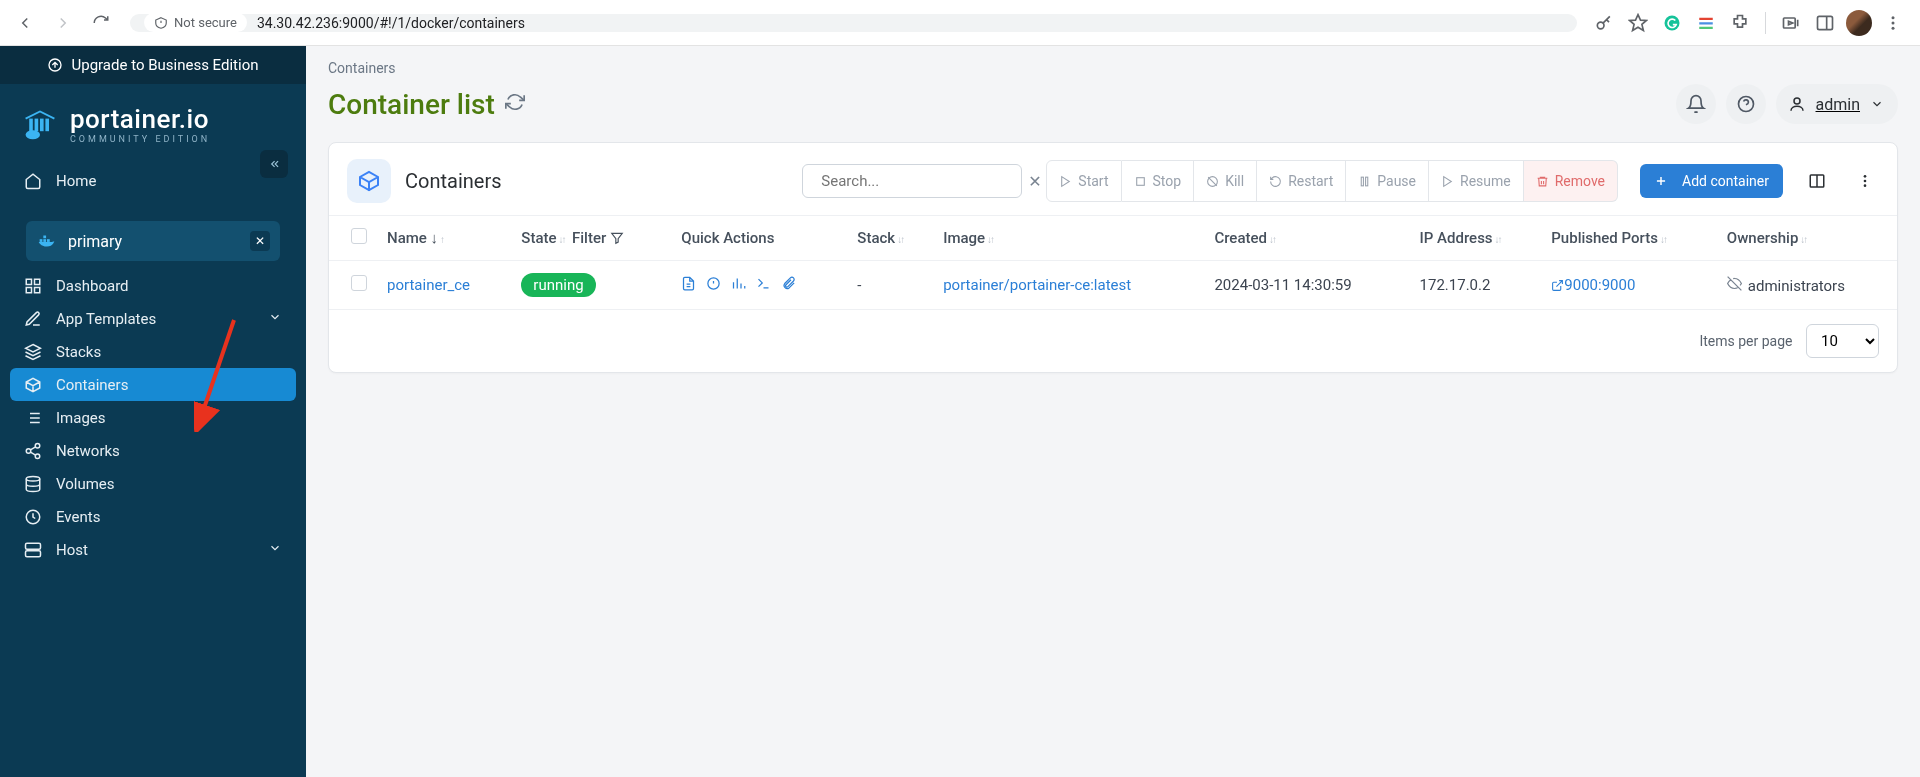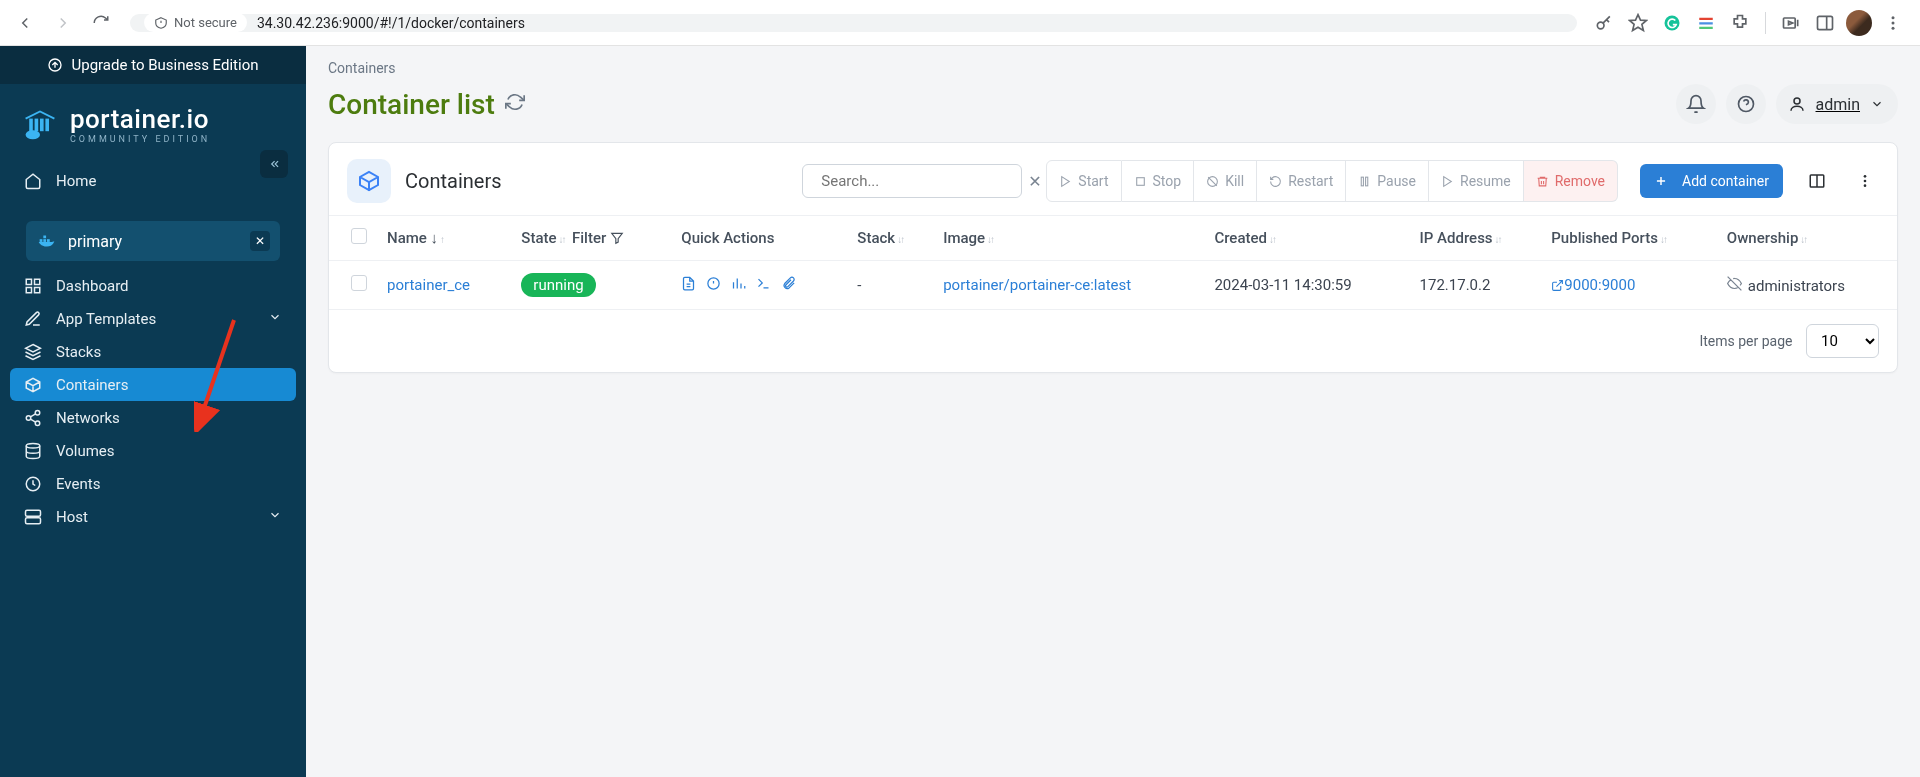--- a/index.html
+++ b/index.html
@@ -245,20 +245,28 @@
             </span>
           <span>Stacks</span>
         </div>
         <div class="nav-item active">
           <span class="nav-ic">
               <svg width="18" height="18" viewBox="0 0 24 24" fill="none" stroke="currentColor" stroke-width="2">
                 <path d="M21 16V8l-9-5-9 5v8l9 5 9-5zM3 8l9 5 9-5M12 22V13"></path>
               </svg>
             </span>
           <span>Containers</span>
+        </div>
+        <div class="nav-item">
+          <span class="nav-ic">
+              <svg width="18" height="18" viewBox="0 0 24 24" fill="none" stroke="currentColor" stroke-width="2">
+                <path d="M8 6h13M8 12h13M8 18h13M3 6h.01M3 12h.01M3 18h.01"></path>
+              </svg>
+            </span>
+          <span>Images</span>
         </div>
         <div class="nav-item">
           <span class="nav-ic">
               <svg width="18" height="18" viewBox="0 0 24 24" fill="none" stroke="currentColor" stroke-width="2">
                 <circle cx="18" cy="5" r="3"></circle>
                 <circle cx="6" cy="12" r="3"></circle>
                 <circle cx="18" cy="19" r="3"></circle>
                 <path d="M8.6 10.6l6.8-4M8.6 13.4l6.8 4"></path>
               </svg>
             </span>

